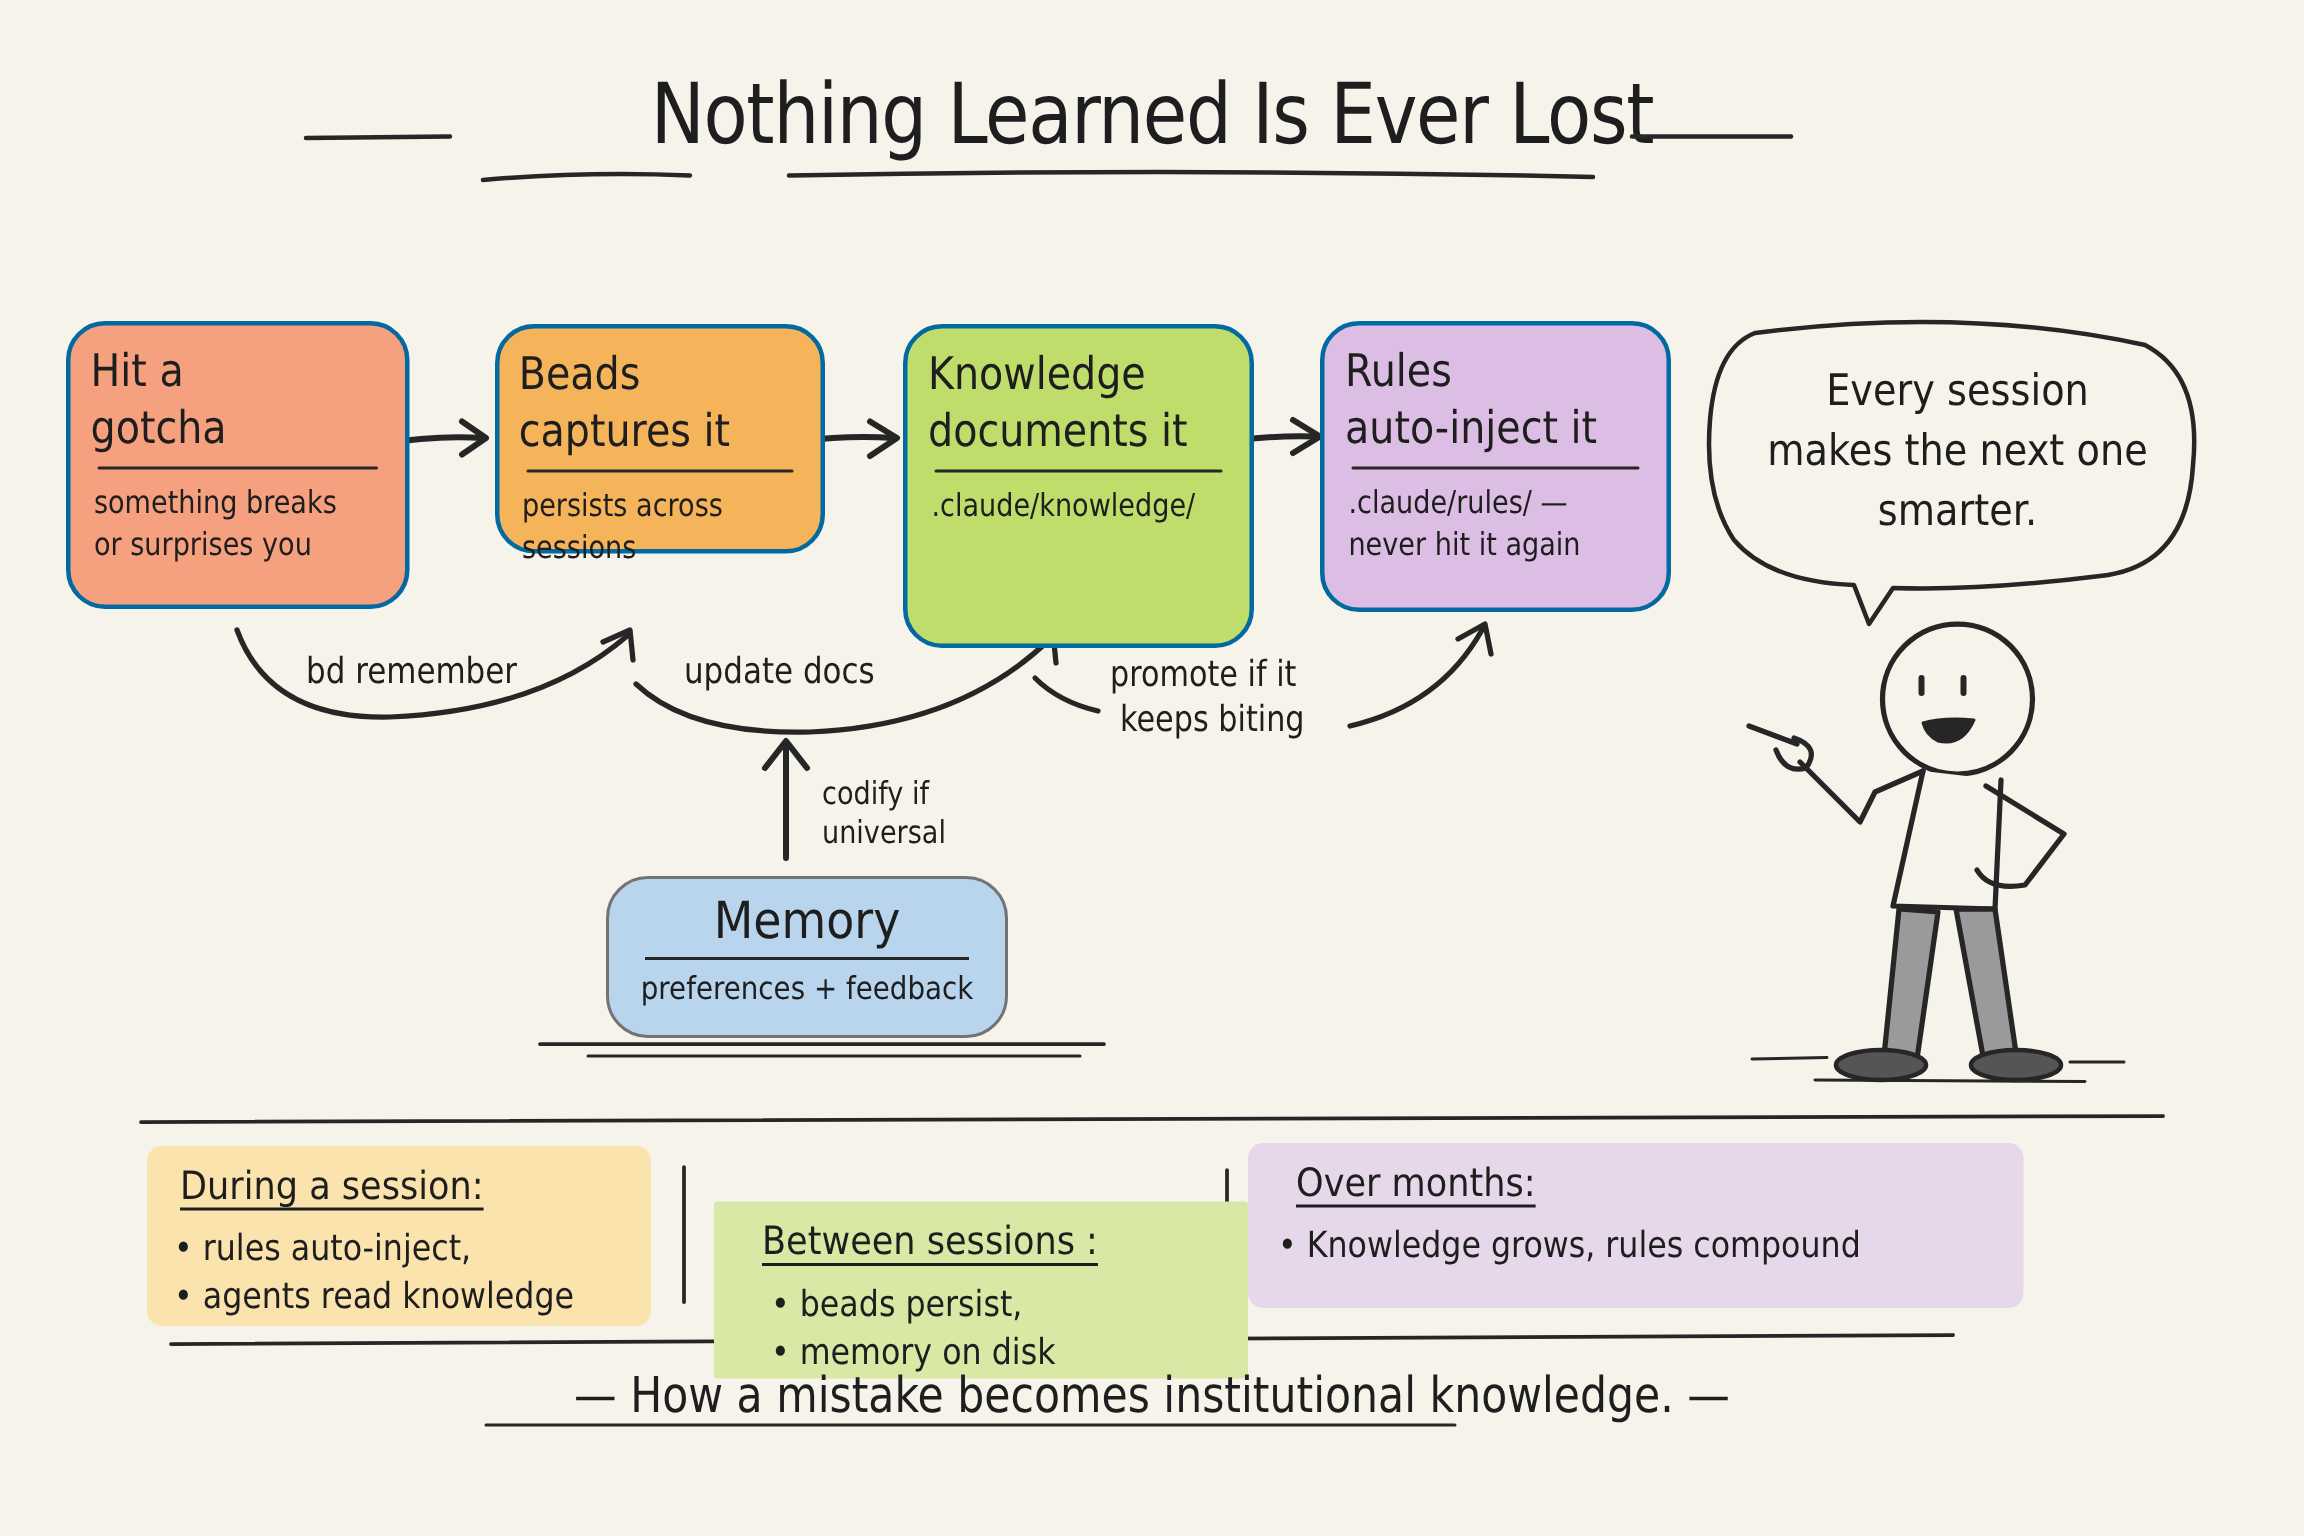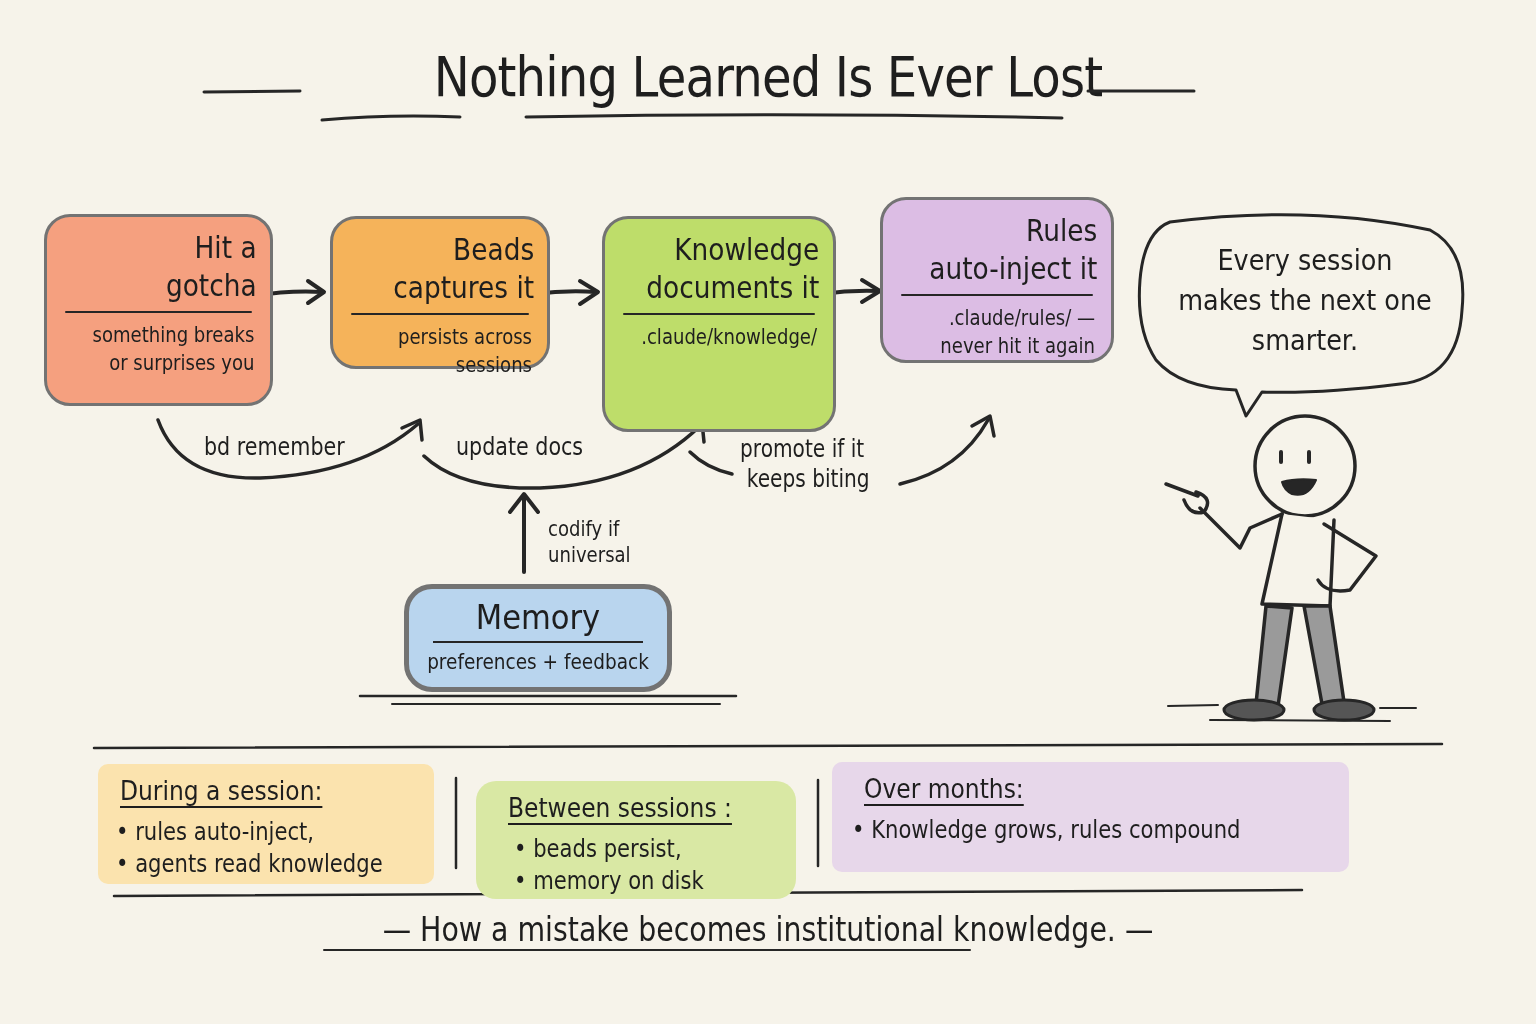--- a/index.html
+++ b/index.html
@@ -15,42 +15,42 @@
 
   
   .title {
     left: 0; top: 44px; width: 1536px; text-align: center;
     font-size: 56px; letter-spacing: -1px; font-weight: normal;
     font-family: "DejaVu Sans", sans-serif; transform: scaleX(0.86);
   }
 
   
   .step {
-    border: 3px solid #737373; border-radius: 26px;
-    box-sizing: border-box; text-align: right;
+    border: 3px solid #0369a1; border-radius: 26px;
+    box-sizing: border-box; text-align: left;
   }
   .step .head {
     font-size: 30px; line-height: 38px; padding-top: 12px;
     transform: scaleX(0.88);
   }
   .step .rule {
     height: 2px; background: #262626; margin: 6px 18px 8px 18px; border-radius: 2px;
   }
   .step .sub {
     font-size: 21px; line-height: 28px; transform: scaleX(0.86);
   }
   #box-gotcha   { left: 44px;  top: 214px; width: 229px; height: 192px; background: #f5a07f; }
   #box-beads    { left: 330px; top: 216px; width: 220px; height: 153px; background: #f5b35a; }
   #box-knowledge{ left: 602px; top: 216px; width: 234px; height: 216px; background: #bedd6a; }
-  #box-rules    { left: 880px; top: 197px; width: 234px; height: 166px; background: #dcbde4; }
+  #box-rules    { left: 880px; top: 214px; width: 234px; height: 194px; background: #dcbde4; }
 
   
   #box-memory {
     left: 404px; top: 584px; width: 268px; height: 108px;
-    background: #b9d5ee; border: 5px solid #737373; border-radius: 28px;
+    background: #b9d5ee; border: 2px solid #737373; border-radius: 28px;
     box-sizing: border-box; text-align: center;
   }
   #box-memory .head { font-size: 34px; line-height: 40px; padding-top: 8px; transform: scaleX(0.9); }
   #box-memory .rule { height: 2px; background: #262626; margin: 4px 24px 6px 24px; }
   #box-memory .sub { font-size: 21px; line-height: 26px; transform: scaleX(0.88); }
 
   
   .lbl { font-size: 24px; line-height: 30px; transform-origin: left top; }
   .lbl.small { font-size: 21px; line-height: 26px; }
 
@@ -58,21 +58,21 @@
   .bubble-text {
     left: 1150px; top: 240px; width: 310px; text-align: center;
     font-size: 29px; line-height: 40px; transform: scaleX(0.88);
   }
 
   
   .strip-title { font-size: 26px; line-height: 34px; text-decoration: underline; text-underline-offset: 6px; text-decoration-thickness: 2px; transform: scaleX(0.9); transform-origin: left top; white-space: nowrap; }
   .strip-item { font-size: 24px; line-height: 32px; transform: scaleX(0.88); transform-origin: left top; white-space: nowrap; }
   .panel { position: absolute; }
   #panel-during  { left: 98px;  top: 764px; width: 336px; height: 120px; background: #fbe3ae; border-radius: 10px; }
-  #panel-between { left: 476px; top: 781px; width: 320px; height: 118px; background: #d9e8a4; border-radius: 20px; }
+  #panel-between { left: 476px; top: 801px; width: 356px; height: 118px; background: #d9e8a4; border-radius: 2px; }
   #panel-months  { left: 832px; top: 762px; width: 517px; height: 110px; background: #e7d7ea; border-radius: 10px; }
 
   .footer {
     left: 0; top: 908px; width: 1536px; text-align: center;
     font-size: 33px; line-height: 44px; transform: scaleX(0.86);
   }
 </style>
 </head>
 <body>
 

